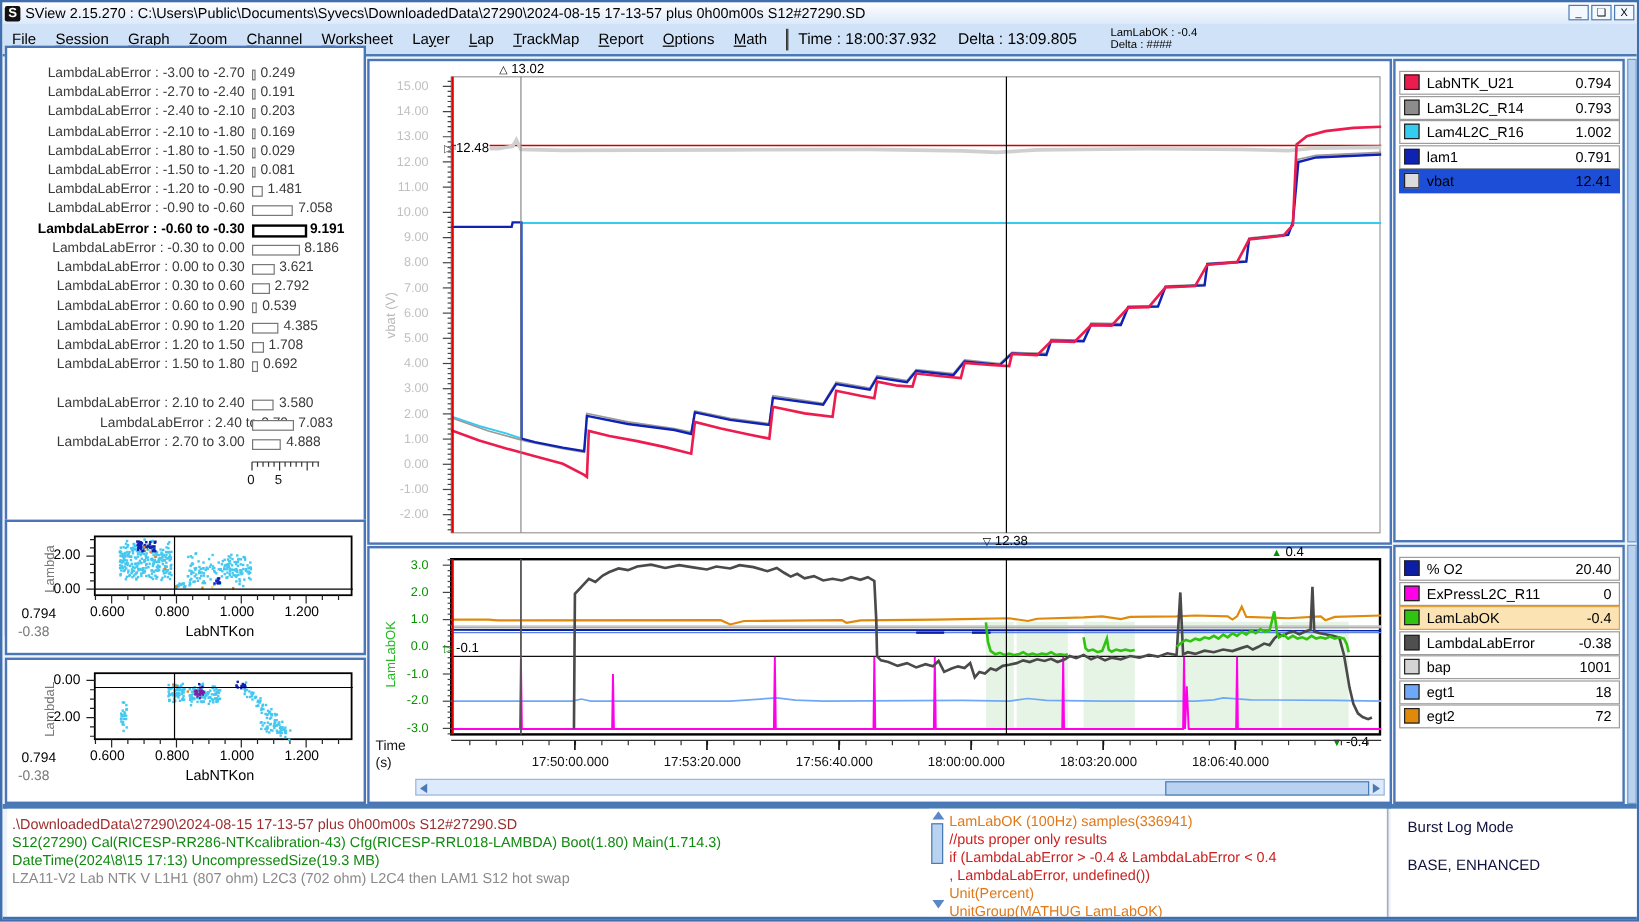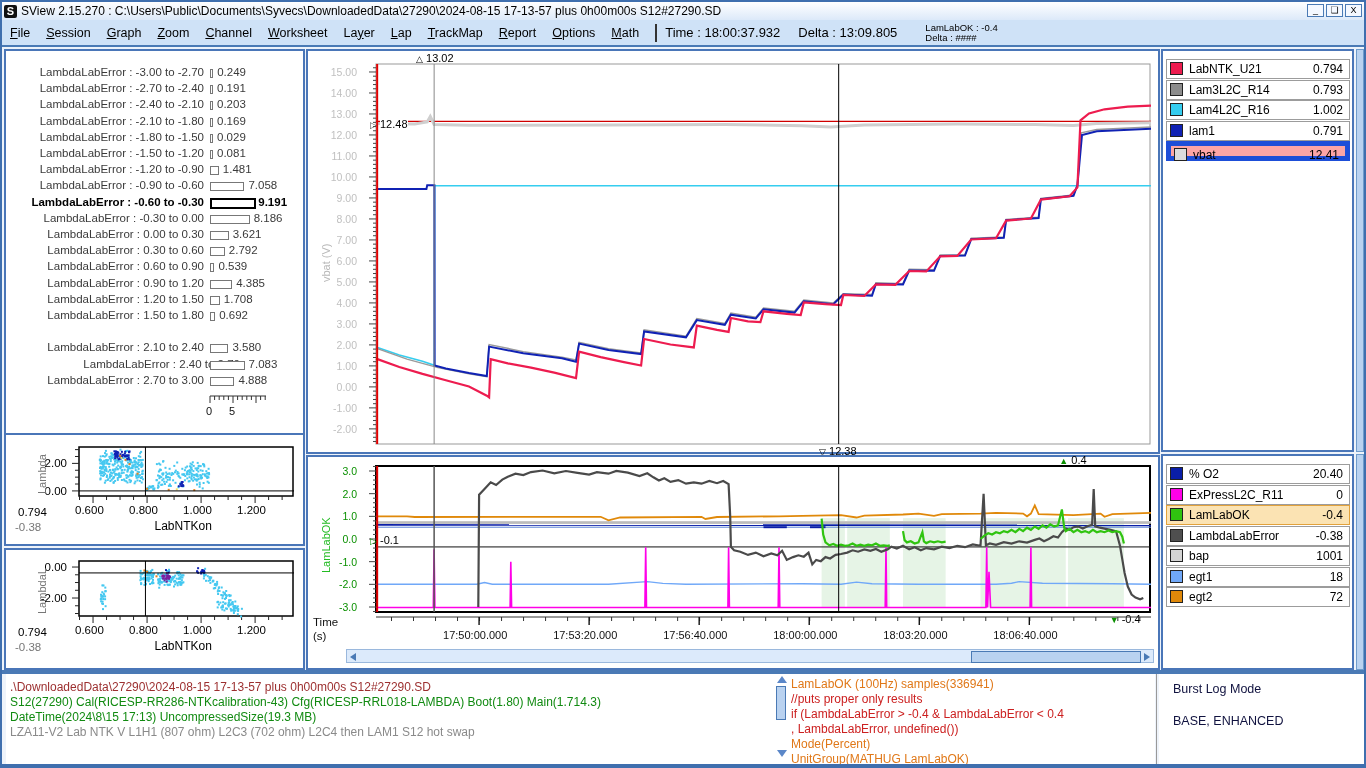--- a/index.html
+++ b/index.html
@@ -27,21 +27,21 @@
   .ylab.grn{color:#0a9000;}
   .rot{position:absolute;transform:rotate(-90deg);transform-origin:left top;font-size:11px;color:#b8b8b8;white-space:nowrap;}
   .rot.grn{color:#22bb22;}
   .marker{position:absolute;font-size:11px;color:#000;white-space:nowrap;}
   .tick-lbl{position:absolute;font-size:11px;color:#111;white-space:nowrap;}
   
   .lrow{position:absolute;left:3px;width:184px;height:20px;border:1px solid #9c9c9c;background:#fff;box-sizing:border-box;font-size:12px;color:#000;}
   .lrow .sw{position:absolute;left:3px;top:2px;width:13px;height:13px;border:1px solid #222;box-sizing:border-box;}
   .lrow .nm{position:absolute;left:22px;top:2px;}
   .lrow .vl{position:absolute;right:6px;top:2px;}
-  .lrow.selblue{background:#fca5a5;border:5px solid #1d4ed8;}
+  .lrow.selblue{background:#1d4ed8;border:1px solid #1d4ed8;}
   .lrow.selorange{background:#fbe3b3;border:1px solid #e2a23c;}
   .vstrip{position:absolute;width:8px;background:#b9d2f0;border:1px solid #6f9ccc;box-sizing:border-box;}
   
   .stline{position:absolute;font-size:12px;white-space:nowrap;}
   #status-right div{position:absolute;font-size:12.5px;color:#10123f;white-space:nowrap;}
   #hscroll{position:absolute;height:14px;background:#dceafb;border:1px solid #9ab8dd;box-sizing:border-box;}
   #hthumb{position:absolute;top:1px;height:10px;background:#b9d2f0;border:1px solid #4a7ab5;}
   .mini-corner{position:absolute;font-size:11.5px;color:#000;}
   svg{position:absolute;overflow:visible;}
 </style>
@@ -64,21 +64,21 @@
     <span id="menu-items"><span class="menu-item"><u>F</u>ile</span><span class="menu-item"><u>S</u>ession</span><span class="menu-item"><u>G</u>raph</span><span class="menu-item"><u>Z</u>oom</span><span class="menu-item"><u>C</u>hannel</span><span class="menu-item"><u>W</u>orksheet</span><span class="menu-item">La<u>y</u>er</span><span class="menu-item"><u>L</u>ap</span><span class="menu-item"><u>T</u>rackMap</span><span class="menu-item"><u>R</u>eport</span><span class="menu-item"><u>O</u>ptions</span><span class="menu-item"><u>M</u>ath</span></span>
     <span id="menu-sep"></span>
     <span class="time-lbl">Time : 18:00:37.932</span>
     <span class="time-lbl">Delta : 13:09.805</span>
     <span id="cursor-readout">
       <span>LamLabOK : -0.4</span><br>
       <span>Delta : ####</span>
     </span>
   </div>
 
-  <div id="hist-panel" class="panel" style="left:2px;top:47px;width:301px;height:492px;">
+  <div id="hist-panel" class="panel" style="left:2px;top:36px;width:301px;height:492px;">
       <div class="hrow" style="top: 14px; position: absolute;">
         <span class="lab" style="position: absolute;">LambdaLabError : -3.00 to -2.70</span>
         <span class="bar" style="width: 1.1454px; position: absolute;"></span>
         <span class="val" style="left: 211.145px; position: absolute;">0.249</span>
       </div>
       <div class="hrow" style="top: 30.2px; position: absolute;">
         <span class="lab" style="position: absolute;">LambdaLabError : -2.70 to -2.40</span>
         <span class="bar" style="width: 1px; position: absolute;"></span>
         <span class="val" style="left: 211px; position: absolute;">0.191</span>
       </div>
@@ -1466,21 +1466,21 @@
   <div id="status-math" class="abs" style="left:772px;top:672px;width:381px;height:90px;background:#fff;overflow:hidden;">
       <div style="left: 2px; top: 2px; width: 11px; height: 84px; position: absolute;">
         <div style="left: 1px; top: 0px; width: 0px; height: 0px; border-left: 5px solid transparent; border-right: 5px solid transparent; border-bottom: 7px solid rgb(91, 135, 200); position: absolute;"></div>
         <div style="left: 0px; top: 10px; width: 10px; height: 34px; background: rgb(185, 210, 240); border: 1px solid rgb(74, 122, 181); box-sizing: border-box; position: absolute;"></div>
         <div style="left: 1px; top: 74px; width: 0px; height: 0px; border-left: 5px solid transparent; border-right: 5px solid transparent; border-top: 7px solid rgb(91, 135, 200); position: absolute;"></div>
       </div>
       <div class="stline" style="left: 17px; top: 3px; color: rgb(224, 120, 24); position: absolute;">LamLabOK (100Hz) samples(336941)</div>
       <div class="stline" style="left: 17px; top: 18px; color: rgb(204, 32, 32); position: absolute;">//puts proper only results</div>
       <div class="stline" style="left: 17px; top: 33px; color: rgb(204, 32, 32); position: absolute;">if (LambdaLabError &gt; -0.4 &amp; LambdaLabError &lt; 0.4</div>
       <div class="stline" style="left: 17px; top: 48px; color: rgb(204, 32, 32); position: absolute;">, LambdaLabError, undefined())</div>
-      <div class="stline" style="left: 17px; top: 63px; color: rgb(224, 120, 24); position: absolute;">Mode(Percent)</div>
+      <div class="stline" style="left: 17px; top: 63px; color: rgb(224, 120, 24); position: absolute;">Unit(Percent)</div>
       <div class="stline" style="left: 17px; top: 78px; color: rgb(224, 120, 24); position: absolute;">UnitGroup(MATHUG LamLabOK)</div>
     </div>
   <div class="abs" style="left:1154px;top:672px;width:1px;height:90px;background:#999;"></div>
   <div id="status-right" class="abs" style="left:1157px;top:672px;width:205px;height:90px;background:#fff;">
     <div style="left:14px;top:8px;">Burst Log Mode</div>
     <div style="left:14px;top:40px;">BASE, ENHANCED</div>
   </div>
   <div class="abs" style="left:0;top:762px;width:1366px;height:4px;background:#3f6fae;"></div>
 
 </div>

